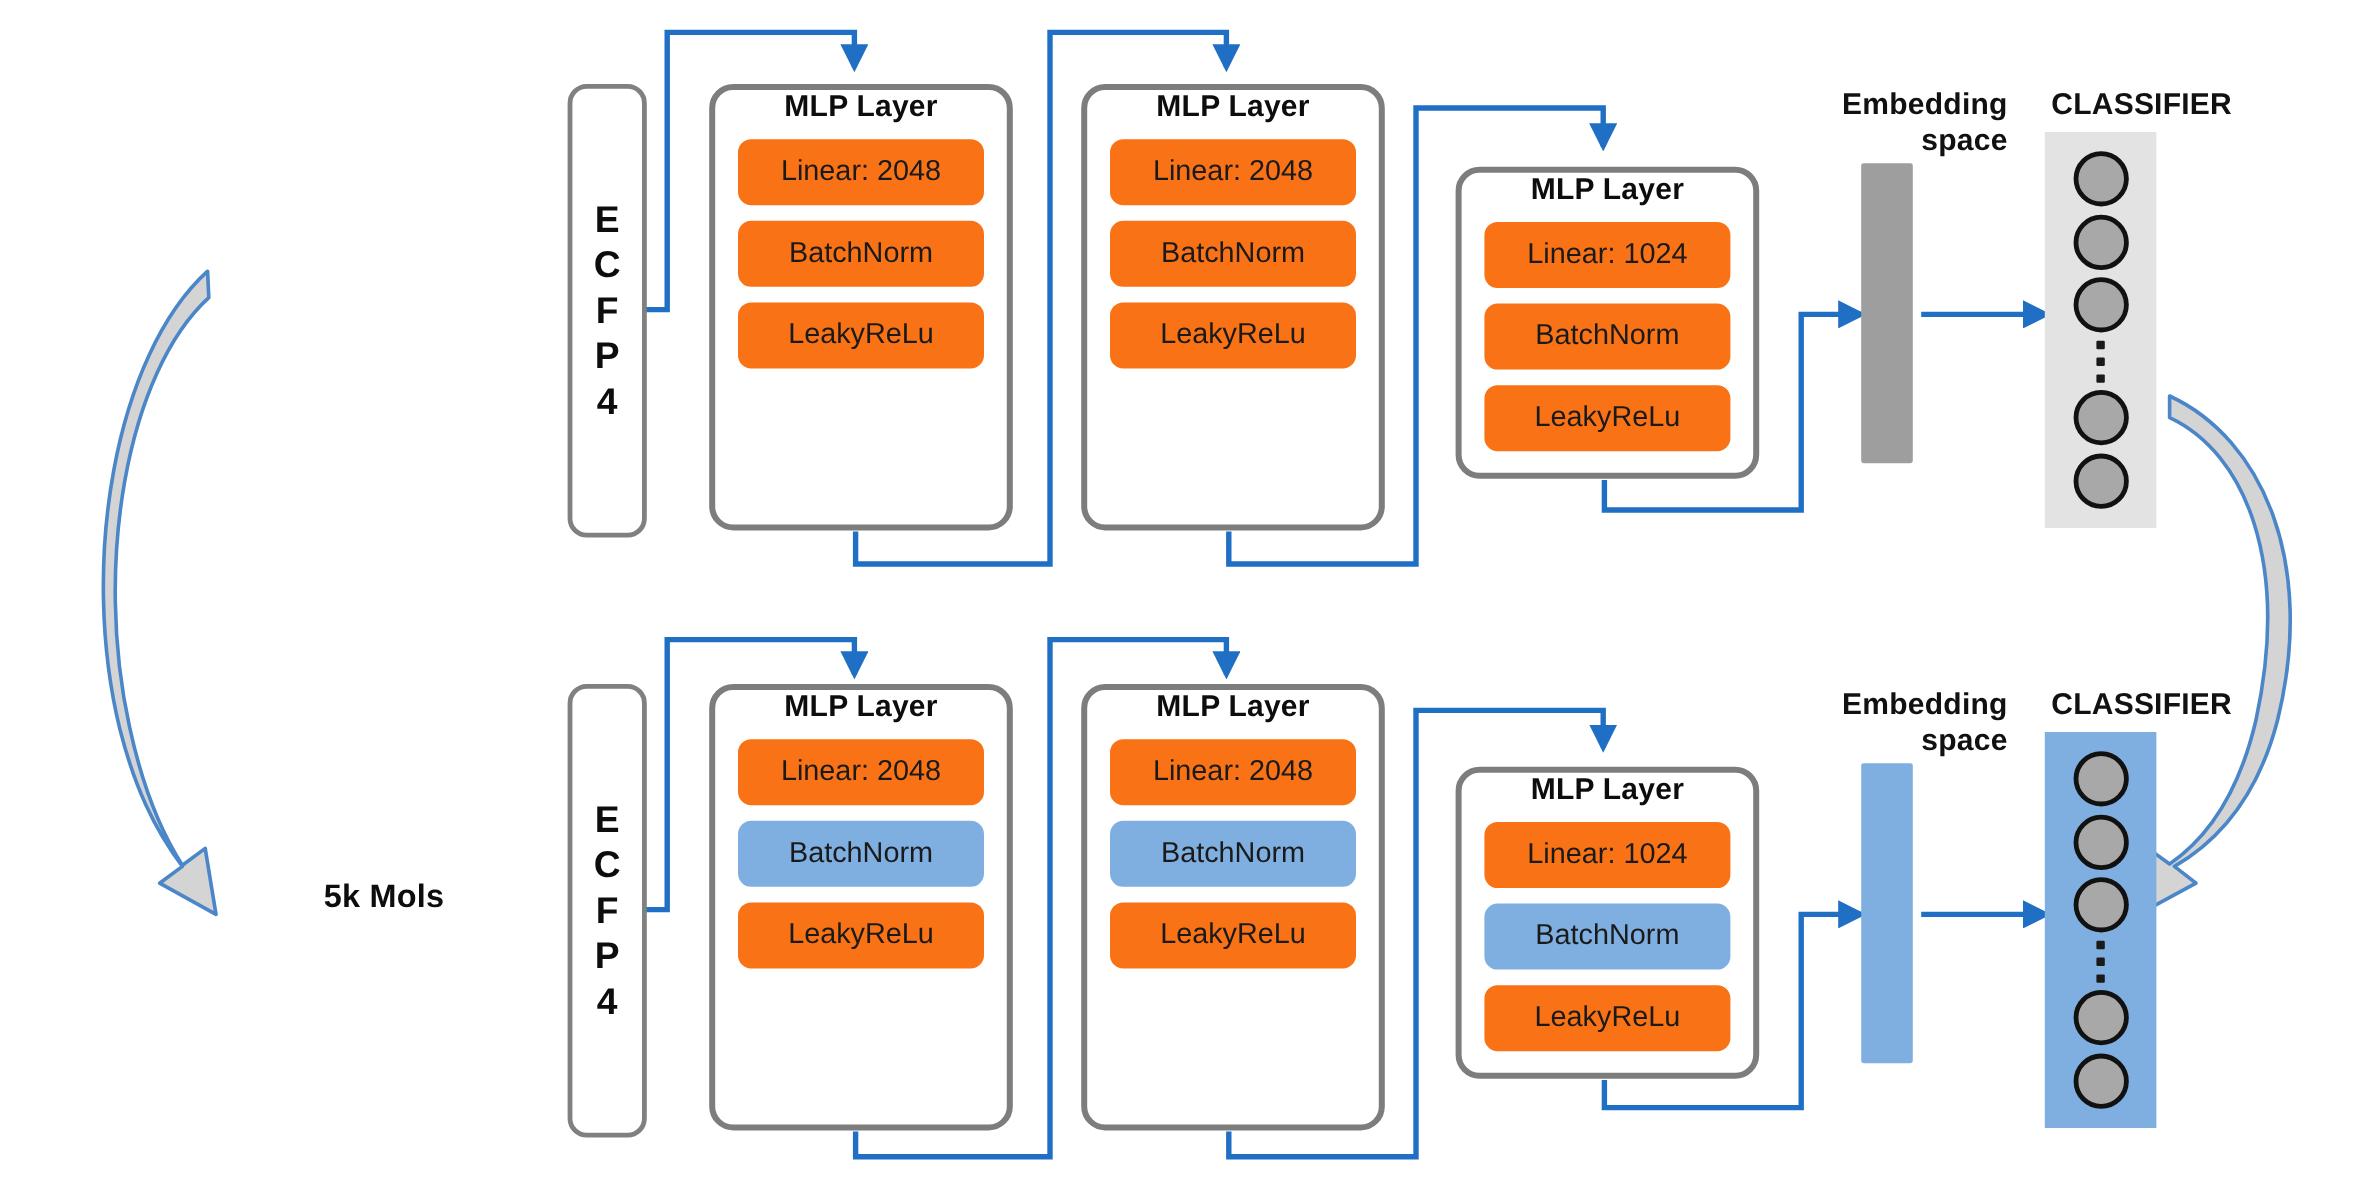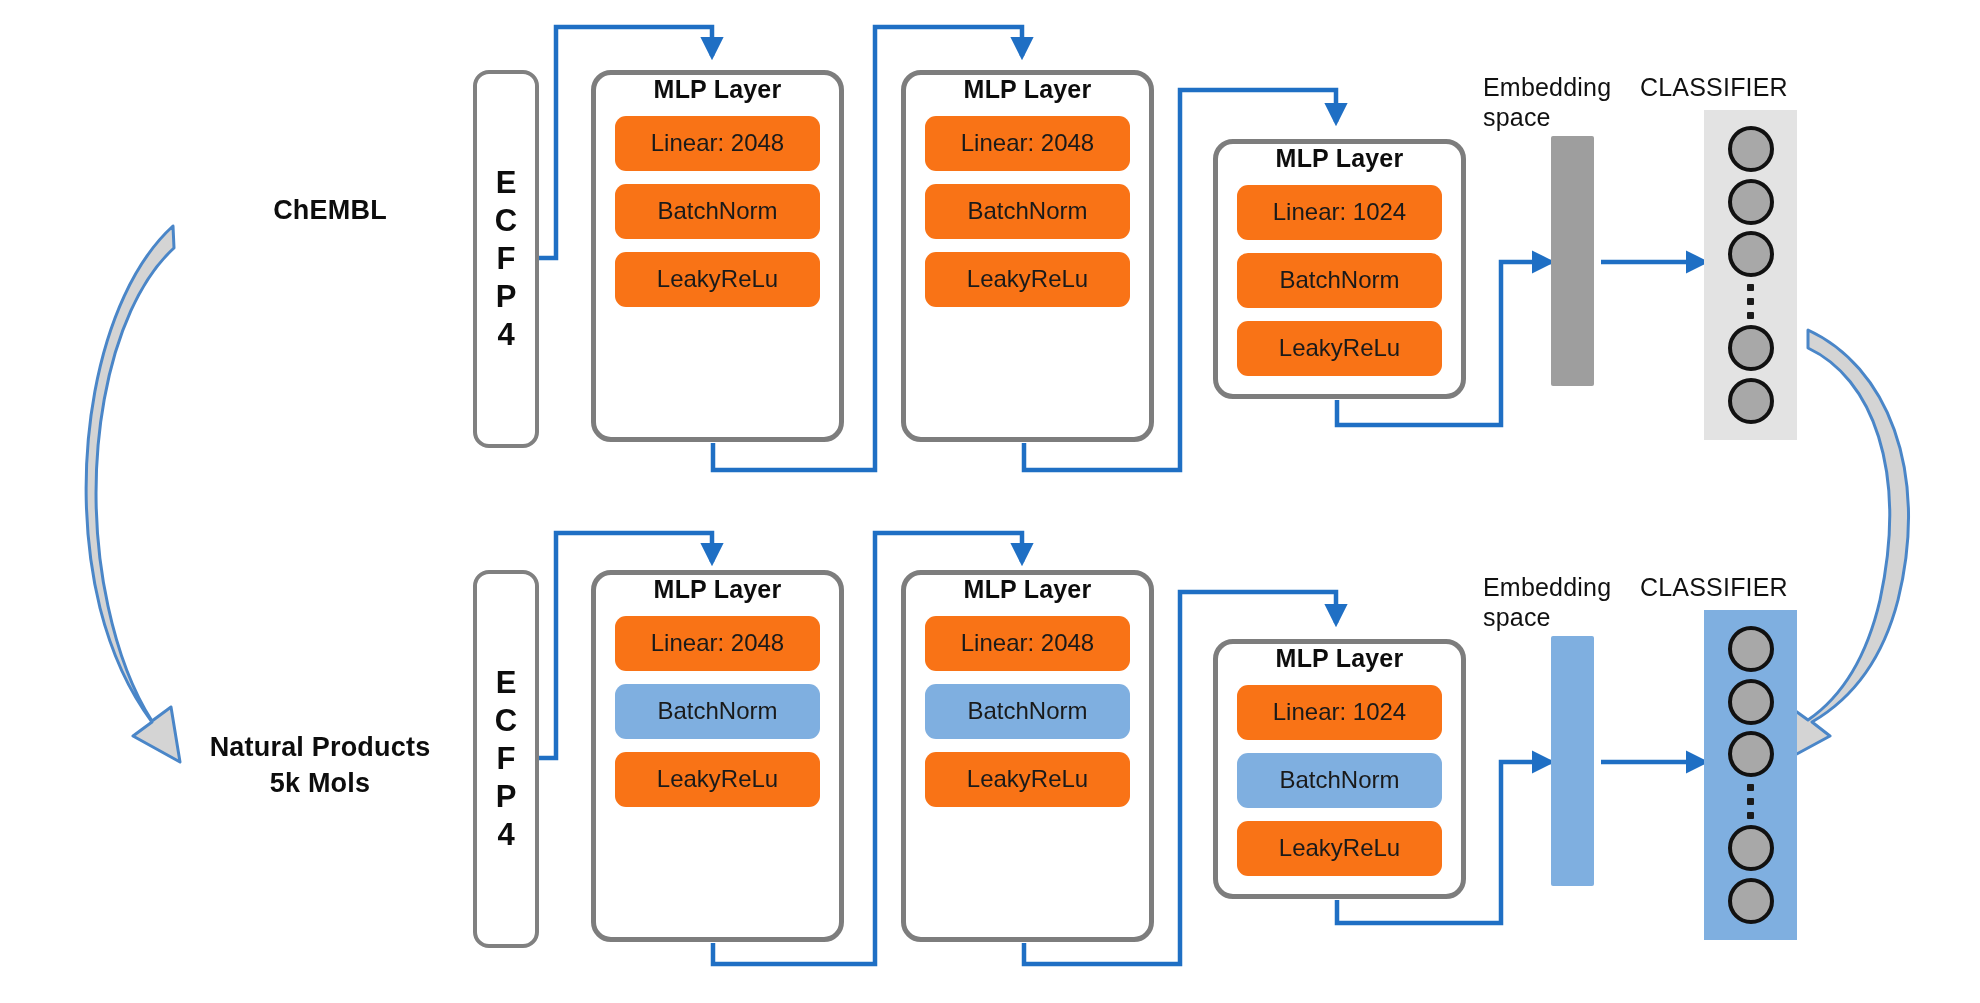--- a/index.html
+++ b/index.html
@@ -8,21 +8,21 @@
 
   #stage{position:absolute;left:0;top:0;width:1980px;height:1003px;}
 
   svg.wires{position:absolute;left:0;top:0;width:1980px;height:1003px;
             pointer-events:none;}
 
   
   .dsLabel{position:absolute;text-align:center;font-weight:bold;
            font-size:27px;line-height:1.32;color:#0d0d0d;letter-spacing:.2px;}
 
-  .capLabel{position:absolute;text-align:left;font-weight:normal;
+  .capLabel{position:absolute;text-align:right;font-weight:bold;
             font-size:25px;line-height:1.2;color:#111;letter-spacing:.2px;}
 
   
   .ecfp{position:absolute;border:4px solid #808080;border-radius:16px;
         background:#ffffff;display:flex;flex-direction:column;
         align-items:center;justify-content:center;}
   .ecfp span{font-weight:bold;font-size:31px;line-height:1.22;color:#0d0d0d;}
 
   
   .mlp{position:absolute;border:5px solid #7d7d7d;border-radius:20px;
@@ -117,21 +117,20 @@
                C 1882,662 1850,700 1812,722
                L 1830,736 L 1782,762 L 1790,707
                L 1808,720
                C 1840,698 1866,660 1880,600
                C 1908,470 1872,378 1808,348
                Z" fill="#D4D4D4" stroke="#4A86C8" stroke-width="3" stroke-linejoin="round"></path>
     </g>
   </svg>
 
   <div class="dsLabel" style="left:180px;top:193px;width:300px;">
-    <div>ChEMBL</div>
   </div>
 
   <div class="ecfp" style="left:473px;top:70px;width:58px;height:370px;">
     <span>E</span>
     <span>C</span>
     <span>F</span>
     <span>P</span>
     <span>4</span>
   </div>
 
@@ -174,21 +173,20 @@
     <div class="vdots">
       <i></i>
         <i></i>
         <i></i>
     </div>
     <div class="node"></div>
     <div class="node"></div>
   </div>
 
   <div class="dsLabel" style="left:150px;top:730px;width:340px;">
-    <div>Natural Products</div>
     <div>5k Mols</div>
   </div>
 
   <div class="ecfp" style="left:473px;top:570px;width:58px;height:370px;">
     <span>E</span>
     <span>C</span>
     <span>F</span>
     <span>P</span>
     <span>4</span>
   </div>

